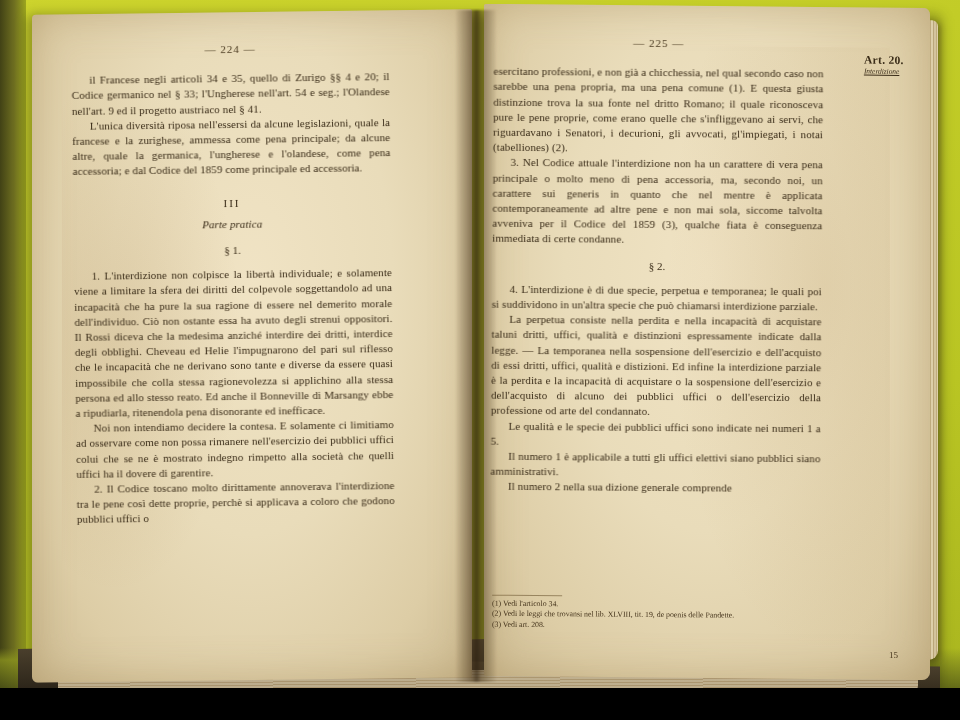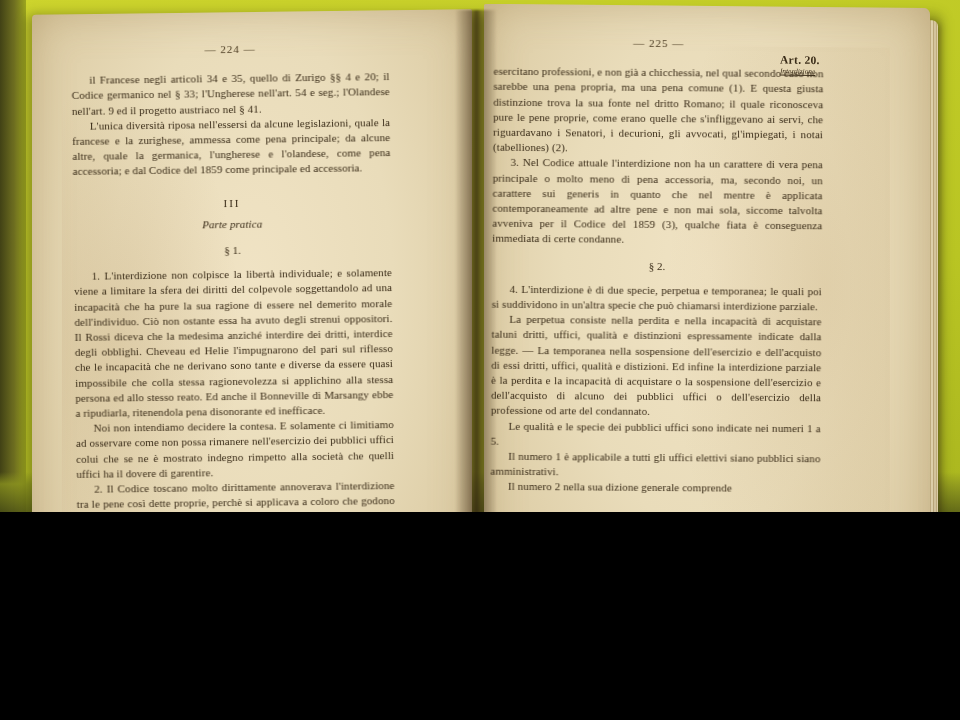--- a/index.html
+++ b/index.html
@@ -3,21 +3,21 @@
 <meta charset="utf-8">
 <style>
   html, body {
     margin: 0;
     padding: 0;
     background: #000;
   }
   #screenshot {
     position: relative;
     width: 960px;
-    height: 512px;
+    height: 688px;
     overflow: hidden;
     background: #c9d12a;
     font-family: "Liberation Serif", serif;
   }
   
   .bg-green {
     position: absolute;
     inset: 0;
     background: linear-gradient(160deg, #cdd42d 0%, #c2cc27 35%, #b9c523 70%, #aab61f 100%);
   }
@@ -215,21 +215,21 @@
     position: absolute;
     right: 62px;
     top: 650px;
     font-size: 9px;
     color: #46351c;
     transform: rotate(0.45deg);
   }
   
   .margin-note {
     position: absolute;
-    left: 780px;
+    left: 864px;
     top: 54px;
     width: 84px;
     transform: rotate(0.6deg);
     color: #3a2c18;
   }
   .margin-note .mn-title {
     font-size: 11.5px;
     font-weight: bold;
     letter-spacing: .3px;
   }

